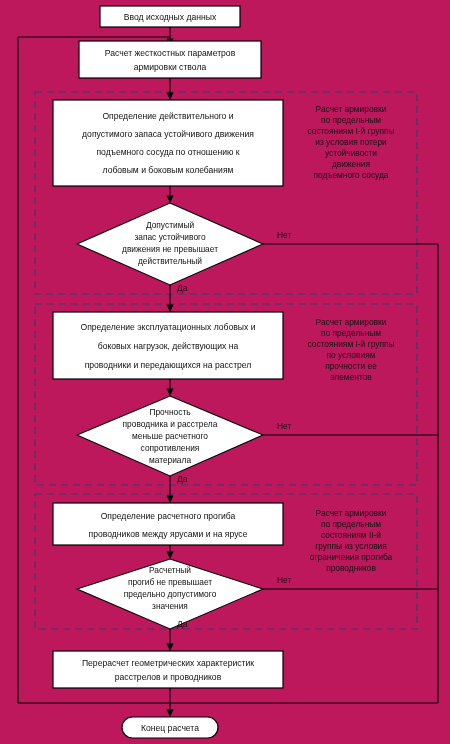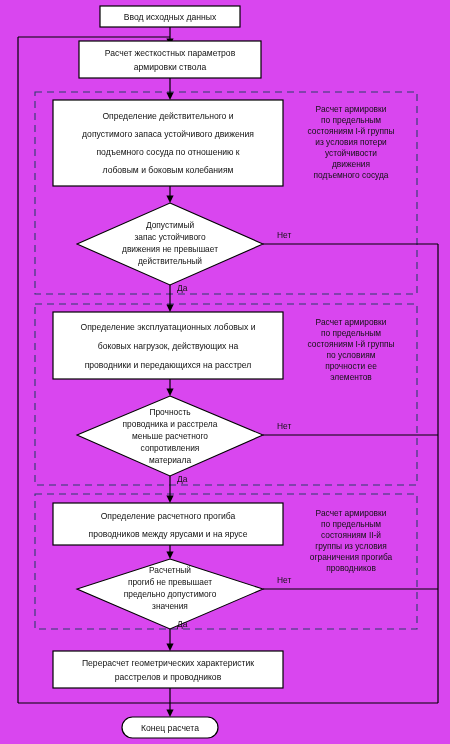--- a/index.html
+++ b/index.html
@@ -10,21 +10,21 @@
   body {
     width: 450px;
     height: 744px;
     font-family: "Liberation Sans", sans-serif;
     overflow: hidden;
   }
   #flow-root {
     position: relative;
     width: 450px;
     height: 744px;
-    background: #d946ef;
+    background: #be185d;
   }
   svg.flow {
     position: absolute;
     top: 0;
     left: 0;
     width: 450px;
     height: 744px;
   }
   .node-rect {
     fill: #ffffff;

